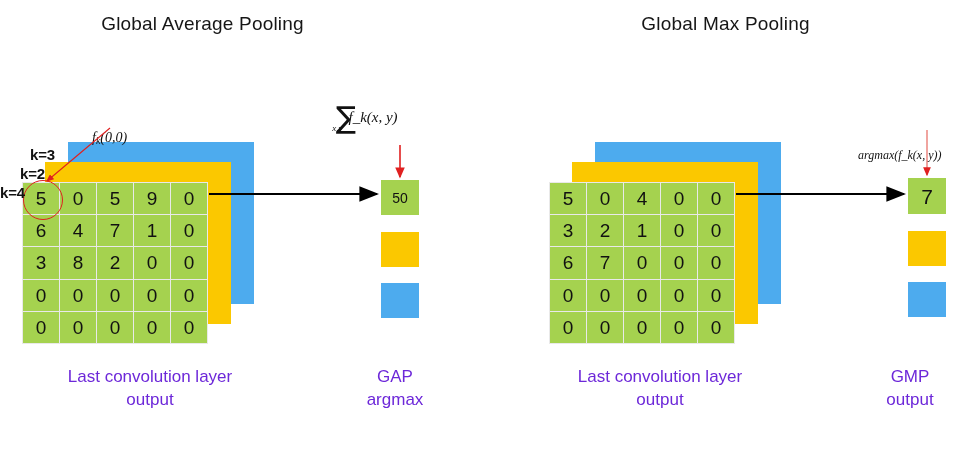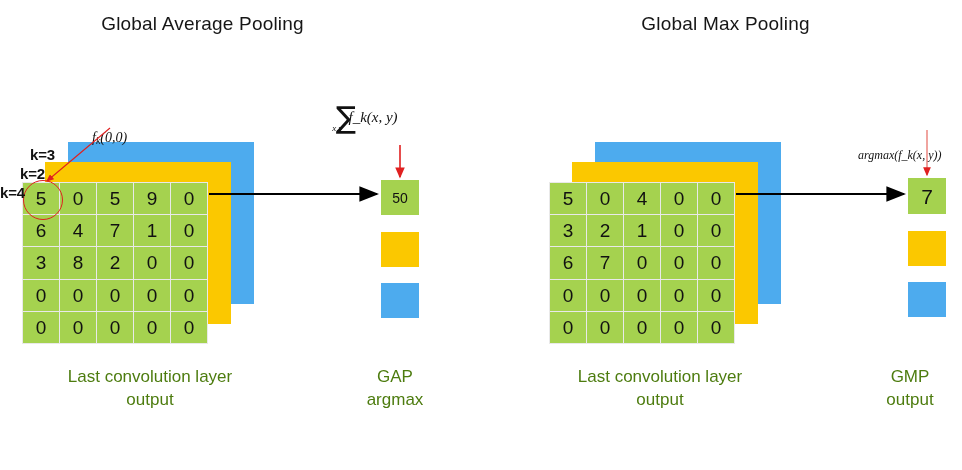--- a/index.html
+++ b/index.html
@@ -168,21 +168,21 @@
     width: 962px; height: 470px;
     pointer-events: none;
   }
 
   
   .caption {
     position: absolute;
     text-align: center;
     font-size: 17px;
     line-height: 1.35;
-    color: #4d7c0f;
+    color: #6d28d9;
     white-space: pre-line;
   }
   #caption-conv-gap { left: 15px;  top: 366px; width: 270px; }
   #caption-out-gap  { left: 315px; top: 366px; width: 160px; }
   #caption-conv-gmp { left: 540px; top: 366px; width: 270px; }
   #caption-out-gmp  { left: 845px; top: 366px; width: 160px; }
 </style>
 </head>
 <body>
 

